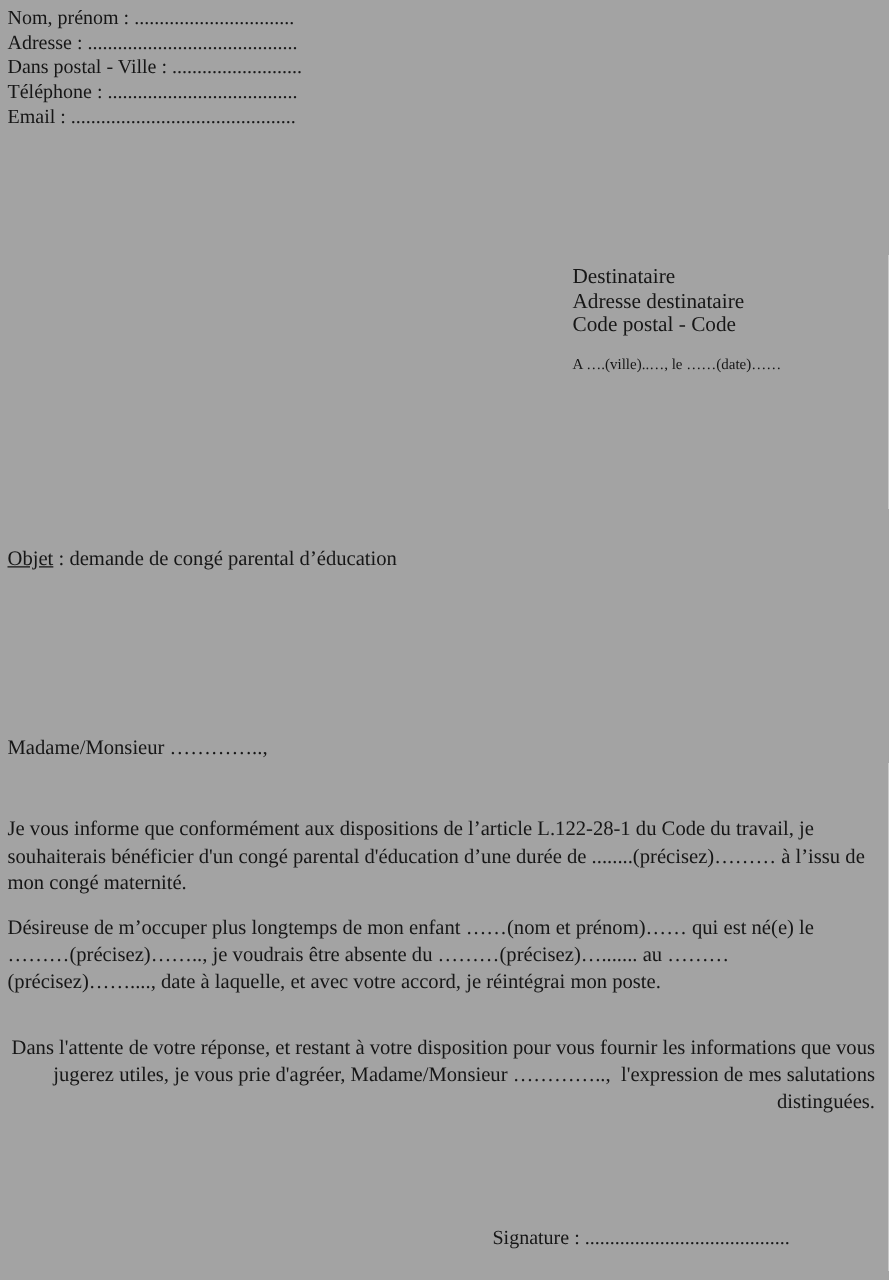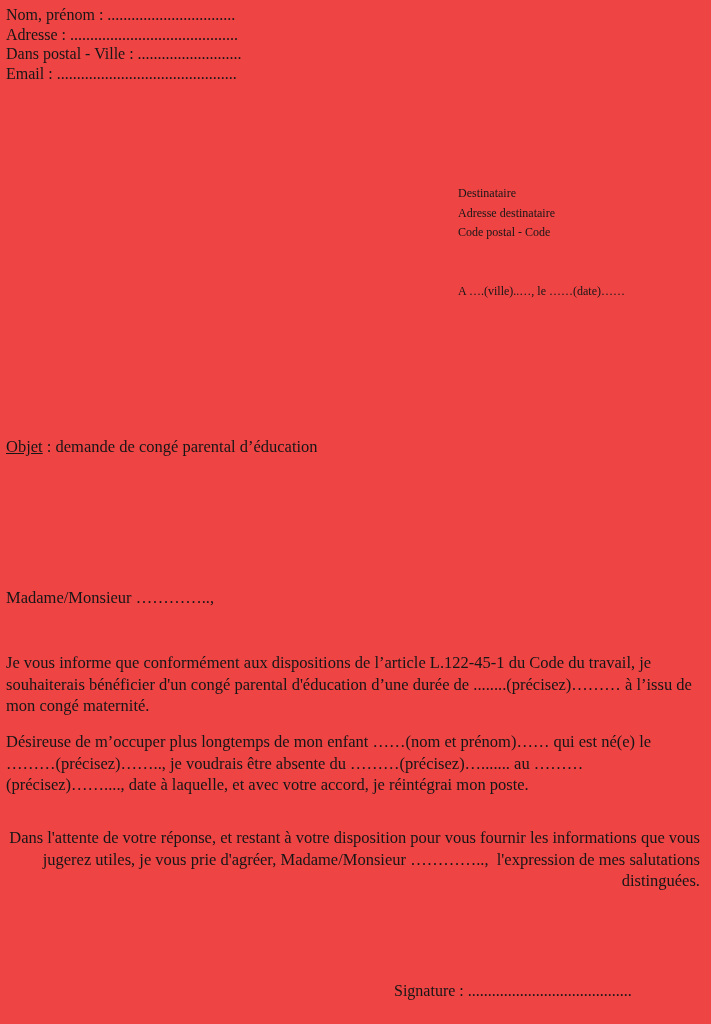--- a/index.html
+++ b/index.html
@@ -1,28 +1,28 @@
 <!DOCTYPE html>
 <html><head>
 <meta charset="utf-8">
 <style>
   * { margin: 0; padding: 0; box-sizing: border-box; }
   html, body { background: #ffffff; }
   .page {
     position: relative;
     width: 711px;
     height: 1024px;
-    background: #ef4444;
+    background: #a3a3a3;
     color: #161616;
     font-family: "Liberation Serif", "DejaVu Serif", serif;
     overflow: hidden;
   }
   .abs { position: absolute; }
   .sender { left: 6px; top: 5px; font-size: 16px; line-height: 19.7px; }
-  .recipient { left: 458px; top: 184px; font-size: 12px; line-height: 19.5px; }
+  .recipient { left: 458px; top: 211px; font-size: 17px; line-height: 19.5px; }
   .dateline { left: 458px; top: 284px; font-size: 12px; white-space: pre; }
   .subject { left: 6px; top: 437px; font-size: 16.5px; }
   .subject .u { text-decoration: underline; }
   .salutation { left: 6px; top: 588px; font-size: 16.5px; white-space: pre-wrap; }
   .para {
     position: absolute;
     left: 6px;
     width: 694px;
     font-size: 16.5px;
     line-height: 21.7px;
@@ -35,36 +35,37 @@
 </style>
 </head>
 <body>
 
 <div class="page">
 
   <div class="abs sender">
     <div>Nom, prénom : ................................</div>
     <div>Adresse : ..........................................</div>
     <div>Dans postal - Ville : ..........................</div>
+    <div>Téléphone : ......................................</div>
     <div>Email : .............................................</div>
   </div>
 
   <div class="abs recipient">
     <div>Destinataire</div>
     <div>Adresse destinataire</div>
     <div>Code postal - Code</div>
   </div>
 
   <div class="abs dateline">A ….(ville)..…, le ……(date)……</div>
 
   <div class="abs subject">
     <span class="u">Objet</span><span> : demande de congé parental d’éducation</span>
   </div>
 
   <div class="abs salutation">Madame/Monsieur …………..,</div>
 
-  <p class="para p1">Je vous informe que conformément aux dispositions de l’article L.122-45-1 du Code du travail, je souhaiterais bénéficier d'un congé parental d'éducation d’une durée de ........(précisez)……… à l’issu de mon congé maternité.</p>
+  <p class="para p1">Je vous informe que conformément aux dispositions de l’article L.122-28-1 du Code du travail, je souhaiterais bénéficier d'un congé parental d'éducation d’une durée de ........(précisez)……… à l’issu de mon congé maternité.</p>
   <p class="para p2">Désireuse de m’occuper plus longtemps de mon enfant ……(nom et prénom)…… qui est né(e) le ………(précisez)…….., je voudrais être absente du ………(précisez)…....... au ………(précisez)……...., date à laquelle, et avec votre accord, je réintégrai mon poste.</p>
   <p class="para p3">Dans l'attente de votre réponse, et restant à votre disposition pour vous fournir les informations que vous jugerez utiles, je vous prie d'agréer, Madame/Monsieur …………..,  l'expression de mes salutations distinguées.</p>
 
   <div class="abs signature">Signature : .........................................</div>
 
 </div>
 
 </body></html>

